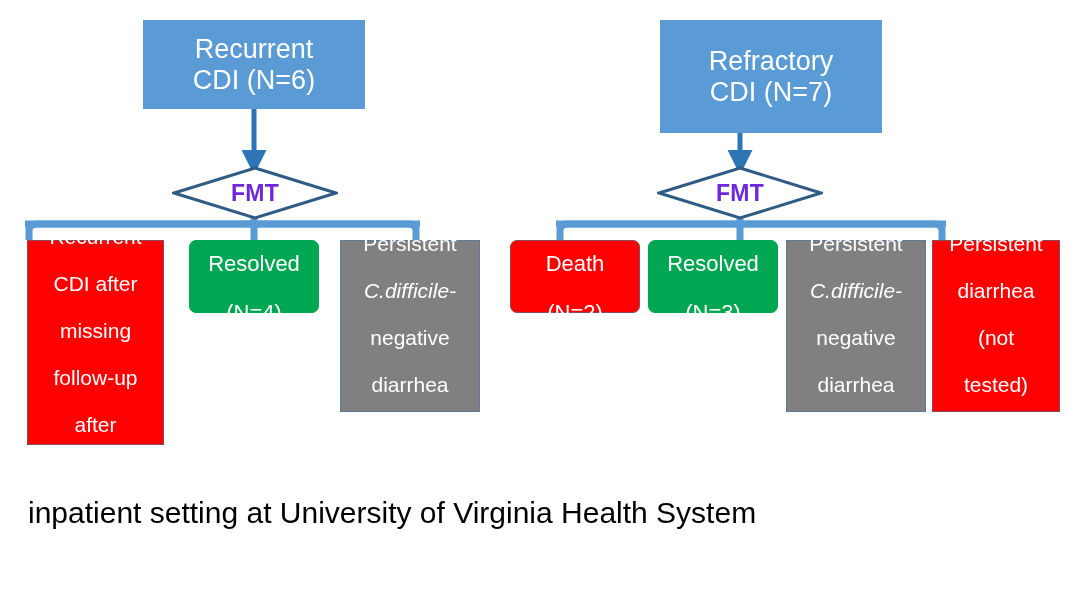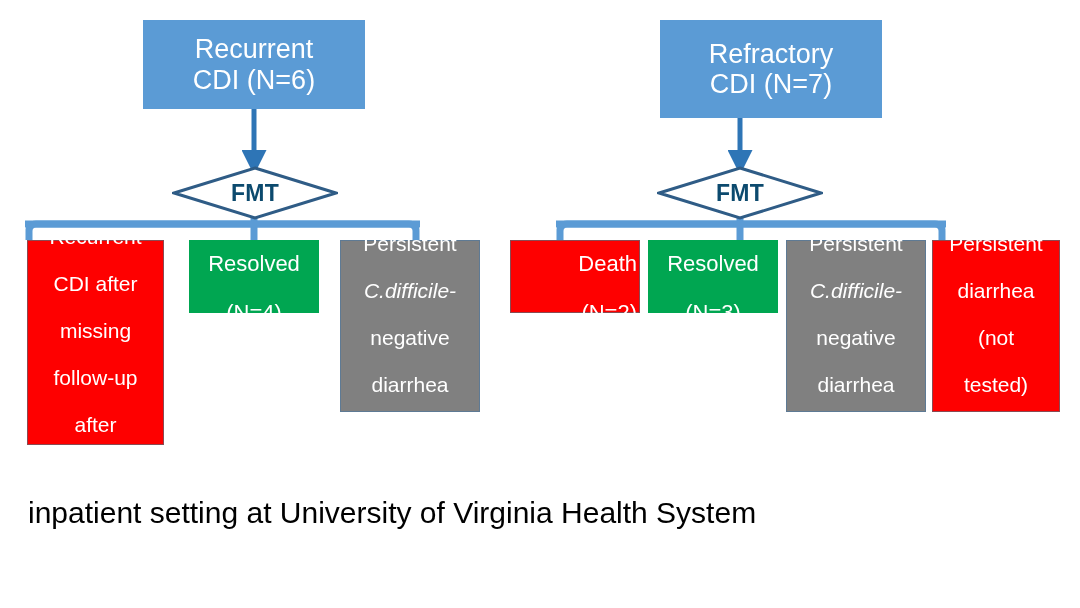--- a/index.html
+++ b/index.html
@@ -53,42 +53,42 @@
     border: 1px solid #00A651;
     font-size: 21px;
   }
   .node.gray {
     background: #808080;
     border: 1px solid #5E7A94;
     font-size: 21px;
   }
 
   .node.red.small,
-  .node.green.small { font-size: 22px; }
+  .node.green.small { font-size: 22px; border-radius: 7px; }
 
   
   .sp { font-style: italic; }
 
   
   .diamond-wrap {
     position: absolute;
   }
   .diamond-wrap svg { display: block; }
   .diamond-label {
     position: absolute;
     left: 0;
     top: 0;
     width: 100%;
     height: 100%;
     display: flex;
     align-items: center;
     justify-content: center;
     font-size: 23px;
     font-weight: bold;
-    color: #0c4a6e;
+    color: #6d28d9;
     letter-spacing: .3px;
   }
 
   
   .wires {
     position: absolute;
     left: 0; top: 0;
     width: 1080px;
     height: 608px;
     pointer-events: none;
@@ -167,33 +167,33 @@
   <div class="node gray" style="left:340px; top:240px; width:140px; height:172px;">
     <span class="txt">
       <span>Persistent</span><br>
       <span class="sp">C.difficile-</span><br>
       <span>negative</span><br>
       <span>diarrhea</span><br>
       <span>(N=1)</span>
     </span>
   </div>
 
-  <div class="node top" style="left:660px; top:20px; width:222px; height:98px;">
+  <div class="node top" style="left:660px; top:20px; width:222px; height:113px;">
     <span class="txt">Refractory
 CDI (N=7)</span>
   </div>
 
   <div class="diamond-wrap" style="left:657px; top:166px; width:166px; height:54px;">
     <svg width="166" height="54" viewBox="0 0 166 54" aria-hidden="true">
       <polygon points="83,2 164,27 83,52 2,27" fill="#FFFFFF" stroke="#2F5C86" stroke-width="3"></polygon>
     </svg>
     <span class="diamond-label">FMT</span>
   </div>
 
-  <div class="node red small" style="left:510px; top:240px; width:130px; height:73px;text-align:right;">
+  <div class="node red small" style="left:510px; top:240px; width:130px; height:73px;">
     <span class="txt">
       <span>Death</span><br>
       <span>(N=2)</span>
     </span>
   </div>
 
   <div class="node green small" style="left:648px; top:240px; width:130px; height:73px;">
     <span class="txt">
       <span>Resolved</span><br>
       <span>(N=3)</span>

